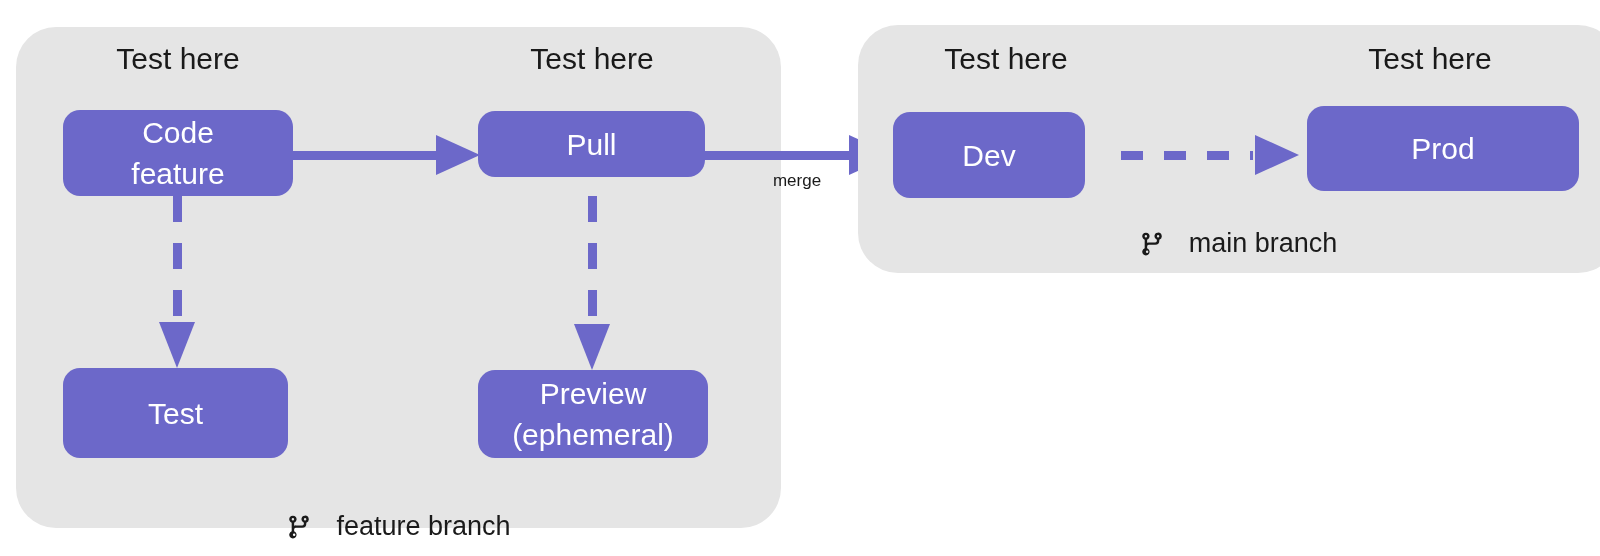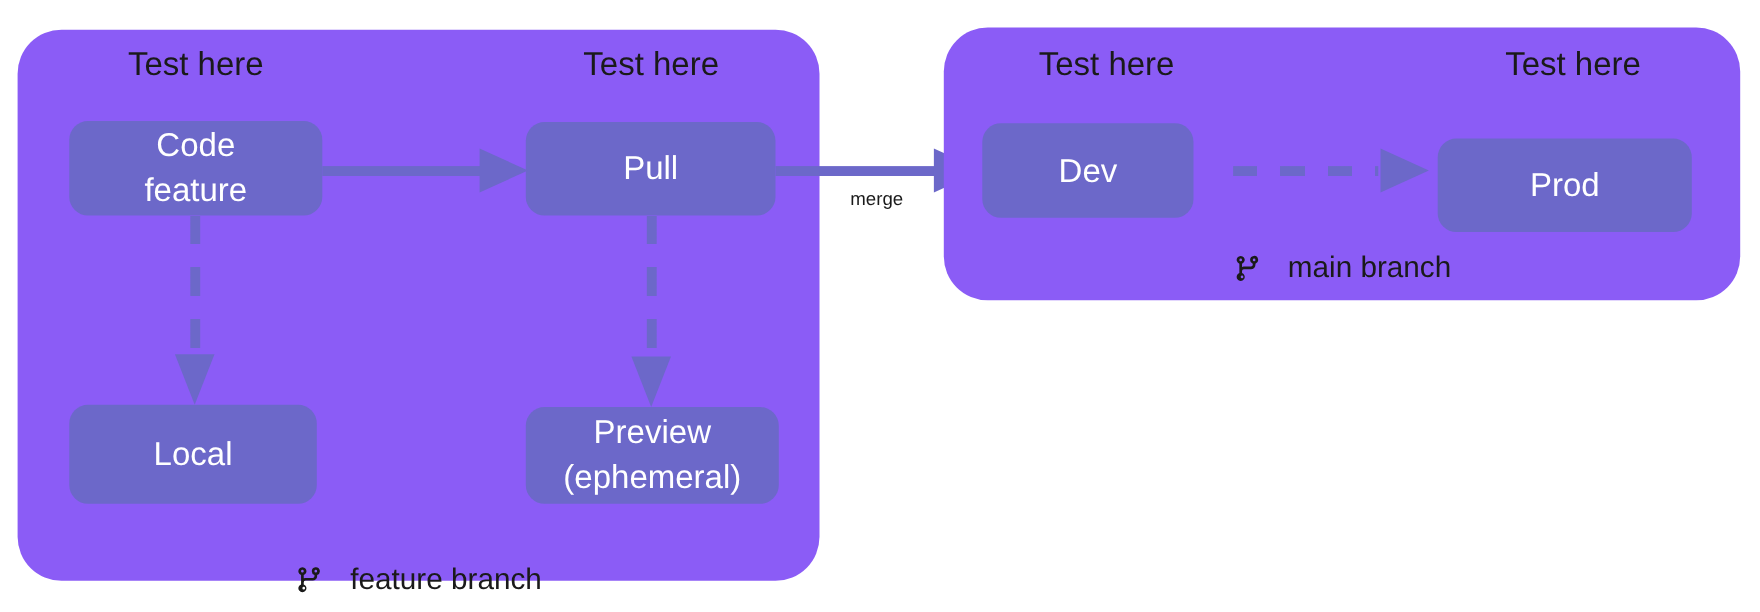--- a/index.html
+++ b/index.html
@@ -6,22 +6,23 @@
   .canvas {
     position: relative;
     width: 1600px;
     height: 556px;
     background: #ffffff;
     font-family: "Liberation Sans", sans-serif;
     overflow: hidden;
   }
   .container {
     position: absolute;
-    background: #8b5cf6;
+    background: #e5e5e5;
     border-radius: 40px;
+    padding-left: 36px;
   }
   .container.feature { left: 16px; top: 27px; width: 729px; height: 501px; }
   .container.main    { left: 858px; top: 25px; width: 724px; height: 248px; }
 
   .test-label {
     position: absolute;
     width: 240px;
     text-align: center;
     font-size: 30px;
     color: #1a1a1a;
@@ -92,26 +93,26 @@
 
     <div class="test-label" style="left:42px; top:15px;">Test here</div>
 
     <div class="test-label" style="left:456px; top:15px;">Test here</div>
 
     <div class="node" style="left:47px; top:83px; width:230px; height:86px;">
       <span class="node-line">Code</span>
       <span class="node-line">feature</span>
     </div>
 
-    <div class="node" style="left:462px; top:84px; width:227px; height:85px;">
+    <div class="node" style="left:462px; top:84px; width:227px; height:66px;">
       <span class="node-line">Pull</span>
     </div>
 
     <div class="node" style="left:47px; top:341px; width:225px; height:90px;">
-      <span class="node-line">Local</span>
+      <span class="node-line">Test</span>
     </div>
 
     <div class="node" style="left:462px; top:343px; width:230px; height:88px;">
       <span class="node-line">Preview</span>
       <span class="node-line">(ephemeral)</span>
     </div>
 
     <div class="hline" style="left:277px; top:124px; width:146px;"></div>
     <div class="head-right" style="left:420px; top:108px;"></div>
 
@@ -138,21 +139,21 @@
   <div class="container main">
 
     <div class="test-label" style="left:28px; top:17px;">Test here</div>
 
     <div class="test-label" style="left:452px; top:17px;">Test here</div>
 
     <div class="node" style="left:35px; top:87px; width:192px; height:86px;">
       <span class="node-line">Dev</span>
     </div>
 
-    <div class="node" style="left:449px; top:101px; width:231px; height:85px;justify-content:center;">
+    <div class="node" style="left:449px; top:81px; width:272px; height:85px;justify-content:center;">
       <span class="node-line">Prod</span>
     </div>
 
     <div class="hline-dashed" style="left:263px; top:126px; width:132px;"></div>
     <div class="head-right" style="left:397px; top:110px;"></div>
 
     <div class="branch-label" style="top:203px;">
       <span class="branch-icon">
         <svg viewBox="0 0 16 16" fill="currentColor" aria-hidden="true">
           <path d="M9.5 3.25a2.25 2.25 0 1 1 3 2.122V6A2.5 2.5 0 0 1 10 8.5H6a1 1 0 0 0-1 1v1.128a2.251 2.251 0 1 1-1.5 0V5.372a2.25 2.25 0 1 1 1.5 0v1.836A2.493 2.493 0 0 1 6 7h4a1 1 0 0 0 1-1v-.628a2.25 2.25 0 0 1-1.5-2.122ZM5 3.25a.75.75 0 1 0-1.5 0 .75.75 0 0 0 1.5 0Zm6.75.75a.75.75 0 1 0 0-1.5.75.75 0 0 0 0 1.5Zm-6 8.75a.75.75 0 1 0-1.5 0 .75.75 0 0 0 1.5 0Z"></path>

